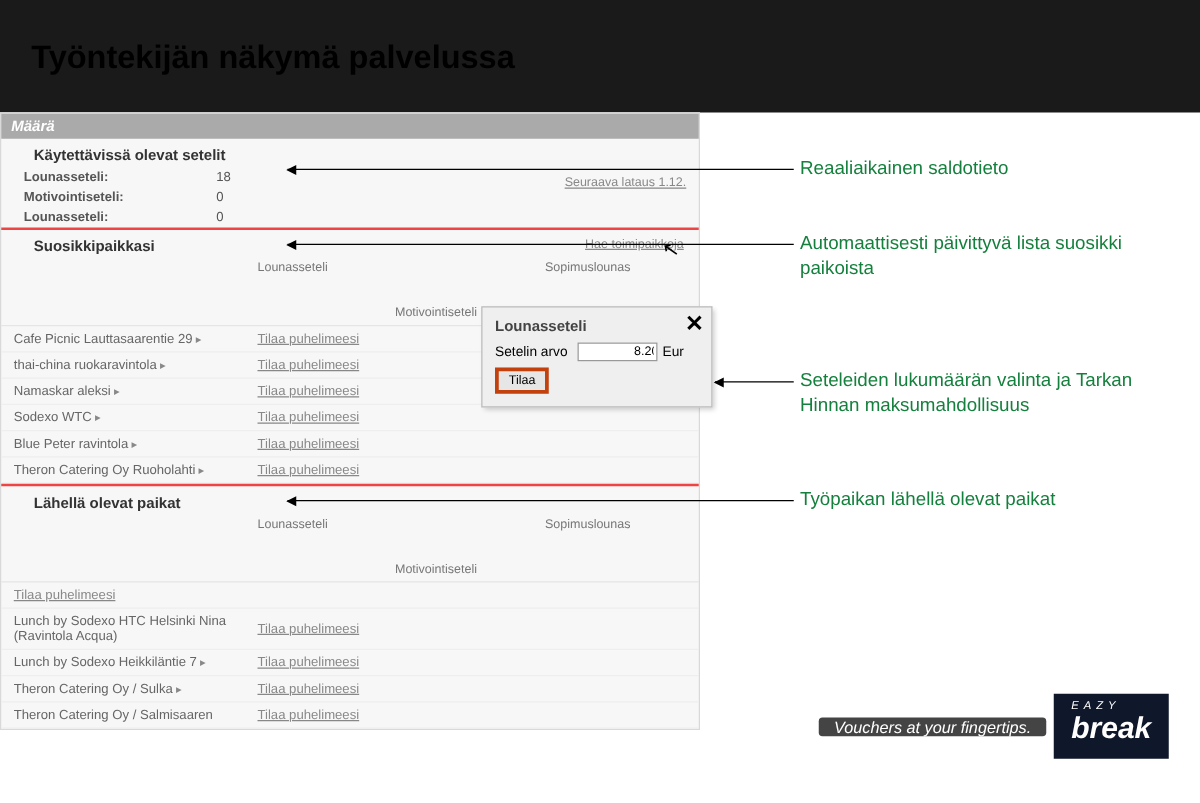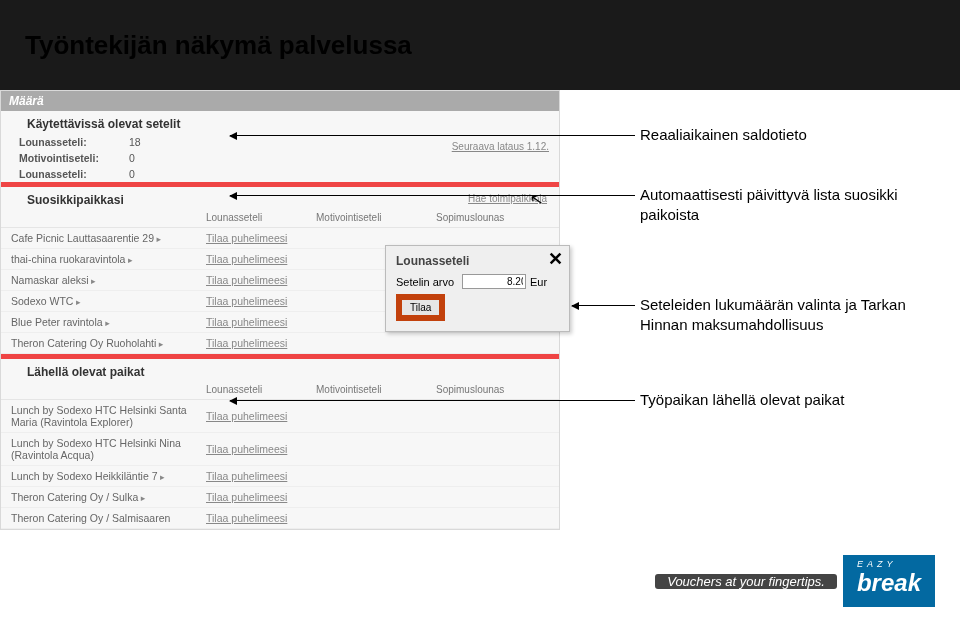--- a/index.html
+++ b/index.html
@@ -50,51 +50,51 @@
     font-size: 12px;
     padding: 6px 26px 3px;
   }
   .balance-row {
     display: flex;
     padding: 2px 18px;
     align-items: center;
     font-size: 10.5px;
   }
   .balance-row .lbl { width: 110px; font-weight: bold; color: #555; }
-  .balance-row .val { width: 30px; }
+  .balance-row .val { width: 30px; margin-left: 44px; }
   .next-load {
     position: absolute;
     right: 10px;
     top: 30px;
     font-size: 10px;
     color: #888;
     text-decoration: underline;
   }
   .fav-block, .near-block {
     position: relative;
-    border-top: 5px solid #ef4444;
+    border-top: 2px solid #ef4444;
   }
   .more-link {
     position: absolute;
     right: 12px;
     top: 6px;
     font-size: 10px;
     color: #888;
     text-decoration: underline;
   }
   .col-headers {
     display: flex;
     padding: 2px 10px 4px;
     font-size: 10px;
     color: #777;
     border-bottom: 1px solid #e5e5e5;
   }
   .col-headers .c1 { width: 195px; }
   .col-headers .c2 { width: 110px; }
-  .col-headers .c3 { width: 120px; }
+  .col-headers .c3 { width: 120px; margin-top: 36px; }
   .col-headers .c4 { width: 110px; }
   .place-row {
     display: flex;
     padding: 4px 10px;
     border-bottom: 1px solid #eee;
     font-size: 10.5px;
     color: #666;
     align-items: center;
   }
   .place-row .pname { width: 195px; }
@@ -125,32 +125,32 @@
   .popup .row { display: flex; align-items: center; gap: 4px; margin-bottom: 5px; }
   .popup .row .plbl { width: 62px; }
   .popup select, .popup input[type="text"] {
     font-size: 10px;
     padding: 1px 2px;
     border: 1px solid #999;
   }
   .popup input[type="text"]{ width: 64px; padding-left: 44px; }
   .popup select{ width: 40px; }
   .popup .btn {
-    border: 6px solid #c2410c;
+    border: 3px solid #c2410c;
     background: #e6e6e6;
     font-size: 10px;
     padding: 2px 8px;
     cursor: pointer;
   }
 
   
   .annot {
     position: absolute;
     font-size: 15px;
-    color: #000000;
+    color: #15803d;
     line-height: 1.3;
   }
   .arrow {
     position: absolute;
     height: 0;
     border-top: 1px solid #000;
   }
   .arrow::before{
     content:"";
     position:absolute;
@@ -182,21 +182,21 @@
   }
   .logo-tag {
     background: #444;
     color: #fff;
     font-style: italic;
     font-size: 13px;
     padding: 0 12px;
     border-radius: 3px;
   }
   .logo-box {
-    background: #0369a1;
+    background: #0f172a;
     color: #fff;
     font-weight: bold;
     font-style: italic;
     font-size: 24px;
     padding: 6px 14px 10px;
     position: relative;
   }
   .logo-box .small { font-size: 9px; font-weight: normal; position:absolute; top:4px; left:14px; letter-spacing:4px;}
   .logo-box .big { display:block; margin-top:8px; }
 </style>
@@ -263,21 +263,20 @@
 
   <div class="near-block">
     <div class="section-head">Lähellä olevat paikat</div>
     <div class="col-headers">
       <div class="c1"></div>
       <div class="c2">Lounasseteli</div>
       <div class="c3">Motivointiseteli</div>
       <div class="c4">Sopimuslounas</div>
     </div>
     <div class="place-row">
-        <div class="pname">Lunch by Sodexo HTC Helsinki Santa Maria (Ravintola Explorer)</div>
         <div class="order">Tilaa puhelimeesi</div>
       </div>
     <div class="place-row">
         <div class="pname">Lunch by Sodexo HTC Helsinki Nina (Ravintola Acqua)</div>
         <div class="order">Tilaa puhelimeesi</div>
       </div>
     <div class="place-row">
         <div class="pname tri">Lunch by Sodexo Heikkiläntie 7</div>
         <div class="order">Tilaa puhelimeesi</div>
       </div>

